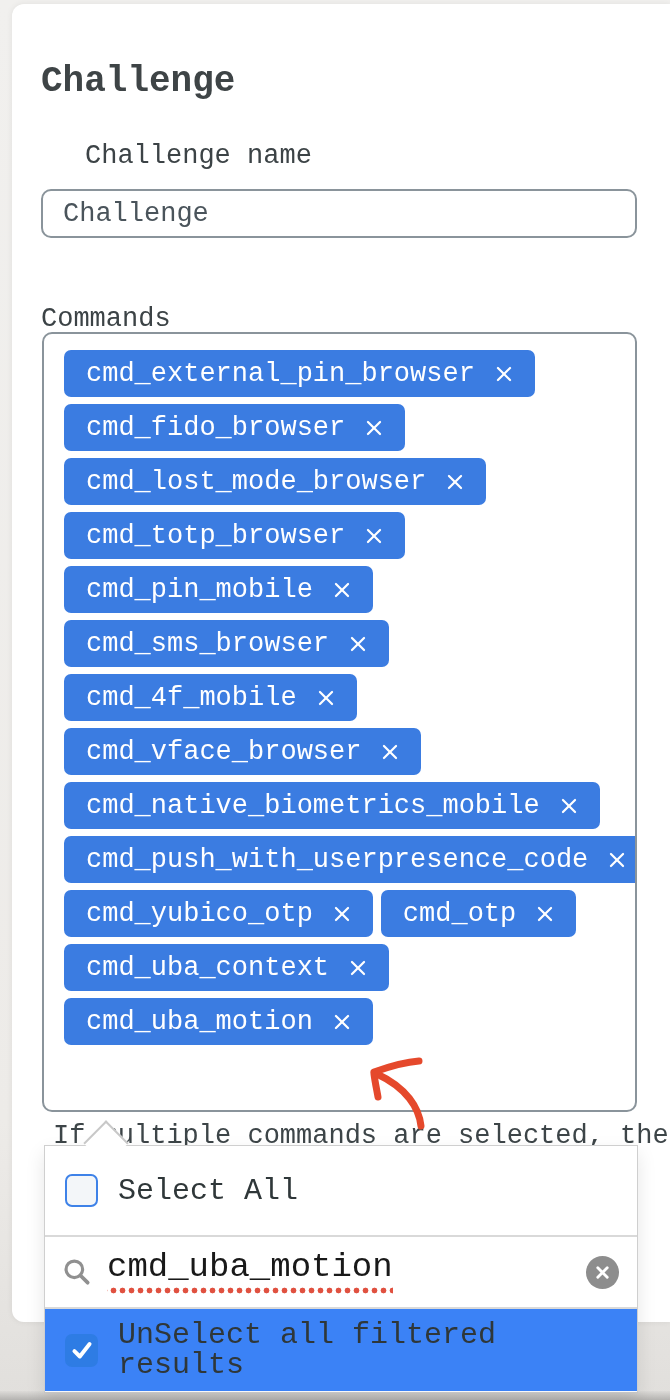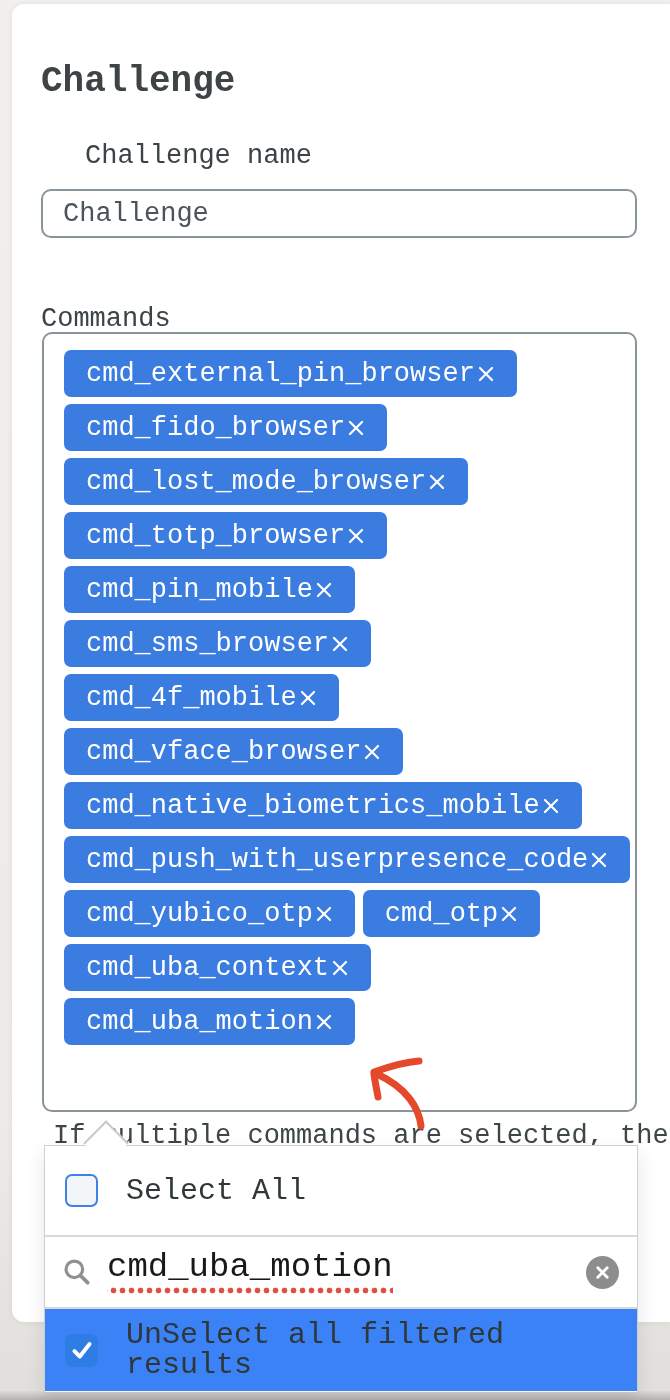--- a/index.html
+++ b/index.html
@@ -33,21 +33,21 @@
     font-size:27px;color:#4a545b;
   }
   .tags-box{
     position:absolute;left:30px;top:328px;width:595px;height:780px;
     border:2px solid var(--border-gray);border-radius:10px;
     background:#fff;box-sizing:border-box;
     padding:16px 8px 8px 20px;overflow:hidden;
   }
   .tag-row{display:block;white-space:nowrap;}
   .tag{
-    display:inline-flex;align-items:center;gap:0;
+    display:inline-flex;align-items:center;gap:18px;
     height:47px;padding:0 20px 0 22px;margin:0 8px 7px 0;
     background:var(--tag-blue);border-radius:7px;
     font-size:27px;color:#ffffff;
   }
   .tag-x{flex:0 0 auto;display:block;}
   .help-text{
     position:absolute;left:41px;top:1116px;width:629px;
     font-size:27px;color:#3d4548;line-height:1.25;
     white-space:nowrap;overflow:hidden;margin:0;
   }
@@ -71,21 +71,21 @@
   }
   .row-select-all{height:89px;}
   .row-search{height:72px;border-top:2px solid #d9d9d9;padding-left:16px;}
   .row-unselect{height:84px;border-top:2px solid #d9d9d9;background:#3b82f6;}
   .checkbox{
     width:33px;height:33px;box-sizing:border-box;border-radius:7px;
     flex:0 0 auto;display:flex;align-items:center;justify-content:center;
   }
   .checkbox.unchecked{background:#f3f6f9;border:2.5px solid #3e82e8;}
   .checkbox.checked{background:var(--checkbox-blue);border:2.5px solid var(--checkbox-blue);}
-  .row-label{margin-left:28px;font-size:30px;color:#2f3739;line-height:1;}
+  .row-label{margin-left:20px;font-size:30px;color:#2f3739;line-height:1;}
   .search-icon{flex:0 0 auto;margin-right:14px;display:block;}
   .search-text{
     font-size:34px;color:#191919;line-height:1;
     padding-bottom:10px;
     background-image:radial-gradient(circle, var(--spellcheck-red) 2.6px, rgba(0,0,0,0) 3.2px);
     background-size:9px 7px;background-repeat:repeat-x;background-position:2px bottom;
   }
   .clear-btn{
     margin-left:auto;margin-right:18px;flex:0 0 auto;
     width:33px;height:33px;border-radius:50%;background:#8d8d8d;

